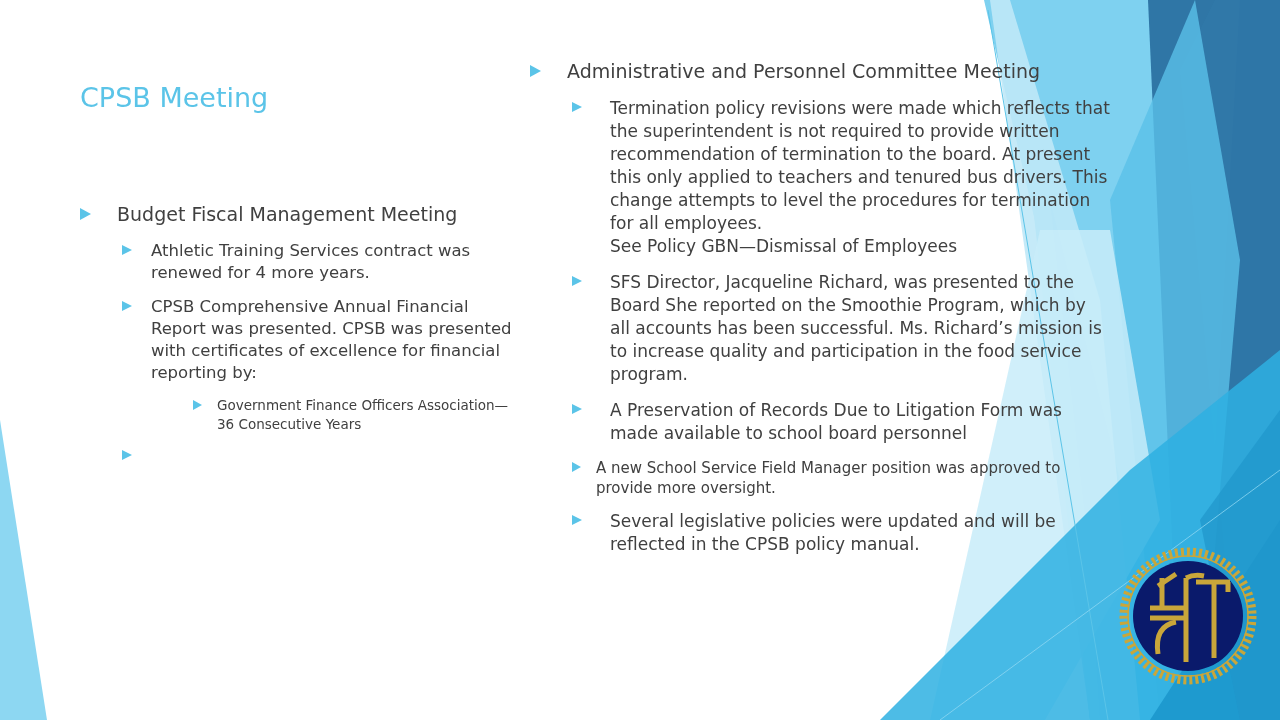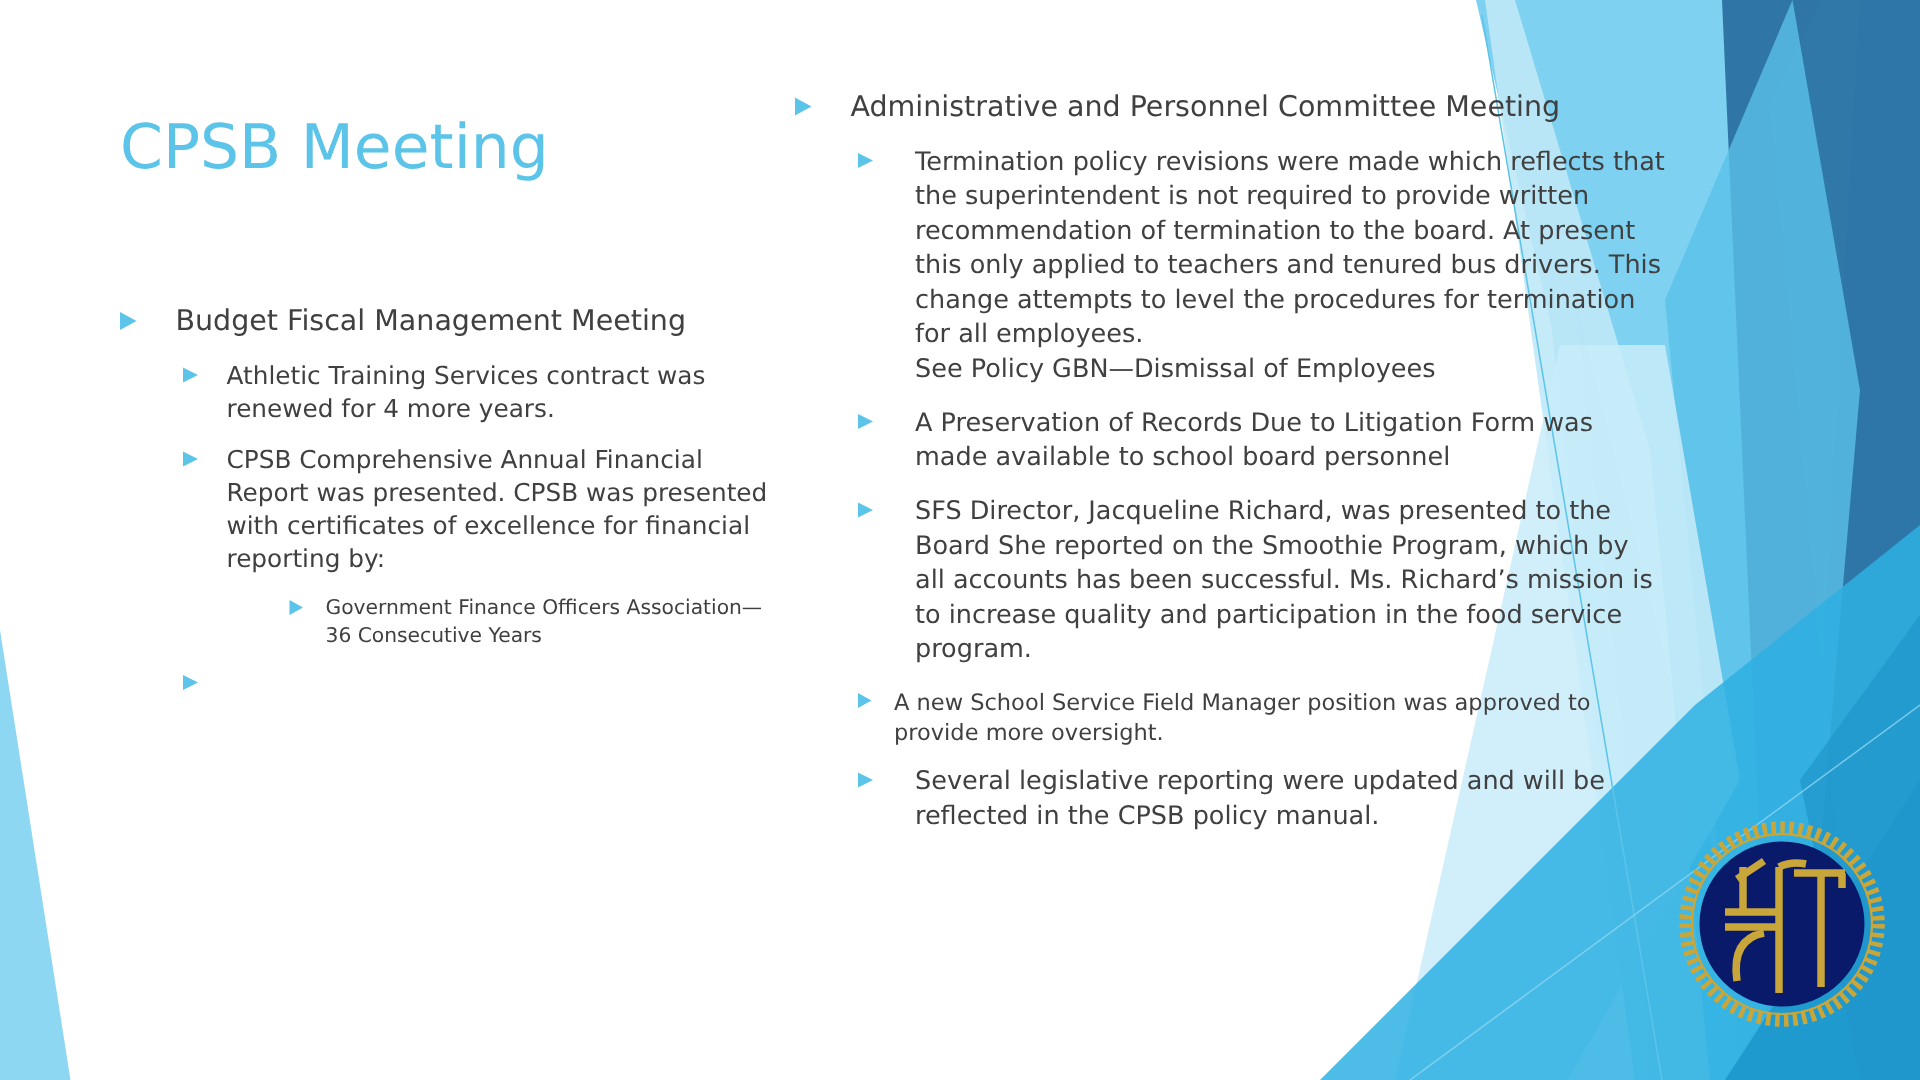--- a/index.html
+++ b/index.html
@@ -5,21 +5,21 @@
     html, body { margin: 0; padding: 0; }
     body {
       width: 1280px; height: 720px; overflow: hidden; position: relative;
       background: #ffffff;
       font-family: "DejaVu Sans", sans-serif;
     }
     .bg { position: absolute; left: 0; top: 0; width: 1280px; height: 720px; z-index: 0; }
     .title {
       position: absolute; left: 80px; top: 72px; margin: 0;
       color: #5BC4E8; font-weight: normal;
-      font-size: 41px; line-height: 52px; letter-spacing: 0px;
+      font-size: 27px; line-height: 52px; letter-spacing: 0px;
       z-index: 2;
     }
     .col { position: absolute; z-index: 2; color: #404040; }
     .col-left { left: 80px; top: 203px; width: 440px; }
     .col-right { left: 530px; top: 60px; width: 580px; }
     ul { list-style: none; margin: 0; padding: 0; }
     li { position: relative; }
     .arrow {
       position: absolute; left: 0; width: 0; height: 0;
       border-top: 6px solid transparent; border-bottom: 6px solid transparent;
@@ -106,37 +106,37 @@
     </li>
   </ul>
   <ul class="sub1">
     <li class="l2">
       <span class="arrow"></span>
       <span class="pre-line">Termination  policy revisions were made which reflects that the superintendent  is not required to provide written recommendation  of termination to the board. At present this only applied to teachers and tenured bus drivers. This change attempts  to level the procedures for termination for all employees.
 See Policy GBN—Dismissal of Employees</span>
     </li>
     <li class="l2">
       <span class="arrow"></span>
-      <span>A Preservation of Records Due to Litigation Form was made available to school board personnel</span>
+      <span>SFS Director, Jacqueline  Richard, was presented to the Board She reported on the Smoothie Program, which by all accounts  has been successful. Ms. Richard’s mission is to increase quality and participation in the food service program.</span>
     </li>
     <li class="l2">
       <span class="arrow"></span>
-      <span>SFS Director, Jacqueline  Richard, was presented to the Board She reported on the Smoothie Program, which by all accounts  has been successful. Ms. Richard’s mission is to increase quality and participation in the food service program.</span>
+      <span>A Preservation of Records Due to Litigation Form was made available to school board personnel</span>
     </li>
   </ul>
   <ul>
     <li class="l3">
       <span class="arrow"></span>
       <span>A new School Service Field Manager position was approved to provide more oversight.</span>
     </li>
   </ul>
   <ul class="sub1" style="margin-top:0">
     <li class="l2">
       <span class="arrow"></span>
-      <span>Several legislative reporting were updated and will be reflected in the CPSB policy manual.</span>
+      <span>Several legislative policies were updated and will be reflected in the CPSB policy manual.</span>
     </li>
   </ul>
 </div>
 
 <svg class="logo" viewBox="0 0 140 140" xmlns="http://www.w3.org/2000/svg">
   <g>
     <circle cx="70" cy="70" r="64" fill="none" stroke="#C9A63A" stroke-width="9" stroke-dasharray="3 3"></circle>
     <circle cx="70" cy="70" r="60" fill="none" stroke="#C9A63A" stroke-width="1.5"></circle>
   </g>
   <circle cx="70" cy="70" r="55" fill="#0A1A6B"></circle>

